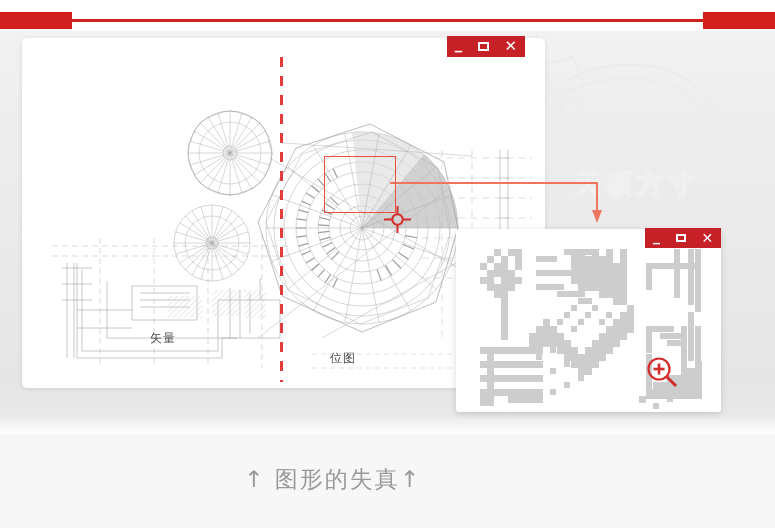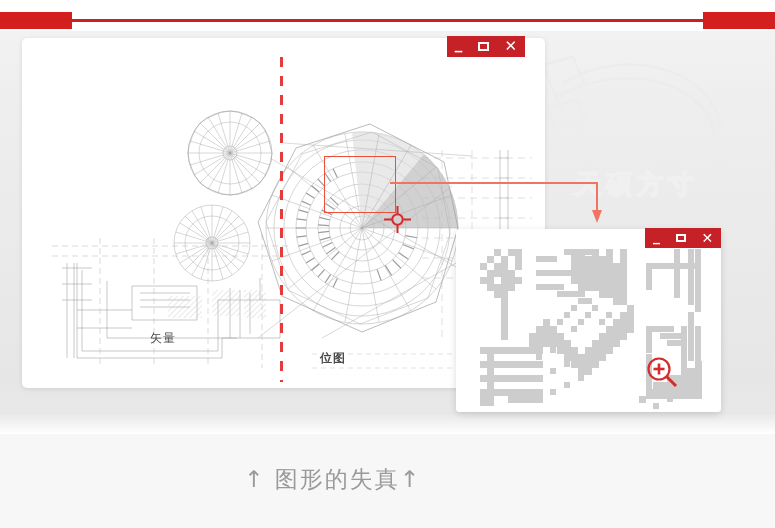--- a/index.html
+++ b/index.html
@@ -161,21 +161,21 @@
   
   .plan-label {
     position: absolute;
     font-size: 12px;
     color: #4a4a4a;
     font-family: "DejaVu Sans", sans-serif;
     letter-spacing: 1px;
     z-index: 22;
   }
   #label-vector { left: 150px; top: 330px; }
-  #label-raster { left: 320px; top: 350px; font-weight: bold; }
+  #label-raster { left: 330px; top: 350px; }
 
   
   #selection-box {
     position: absolute;
     left: 324px;
     top: 156px;
     width: 72px;
     height: 57px;
     border: 1.4px solid #e8503c;
     box-sizing: border-box;

